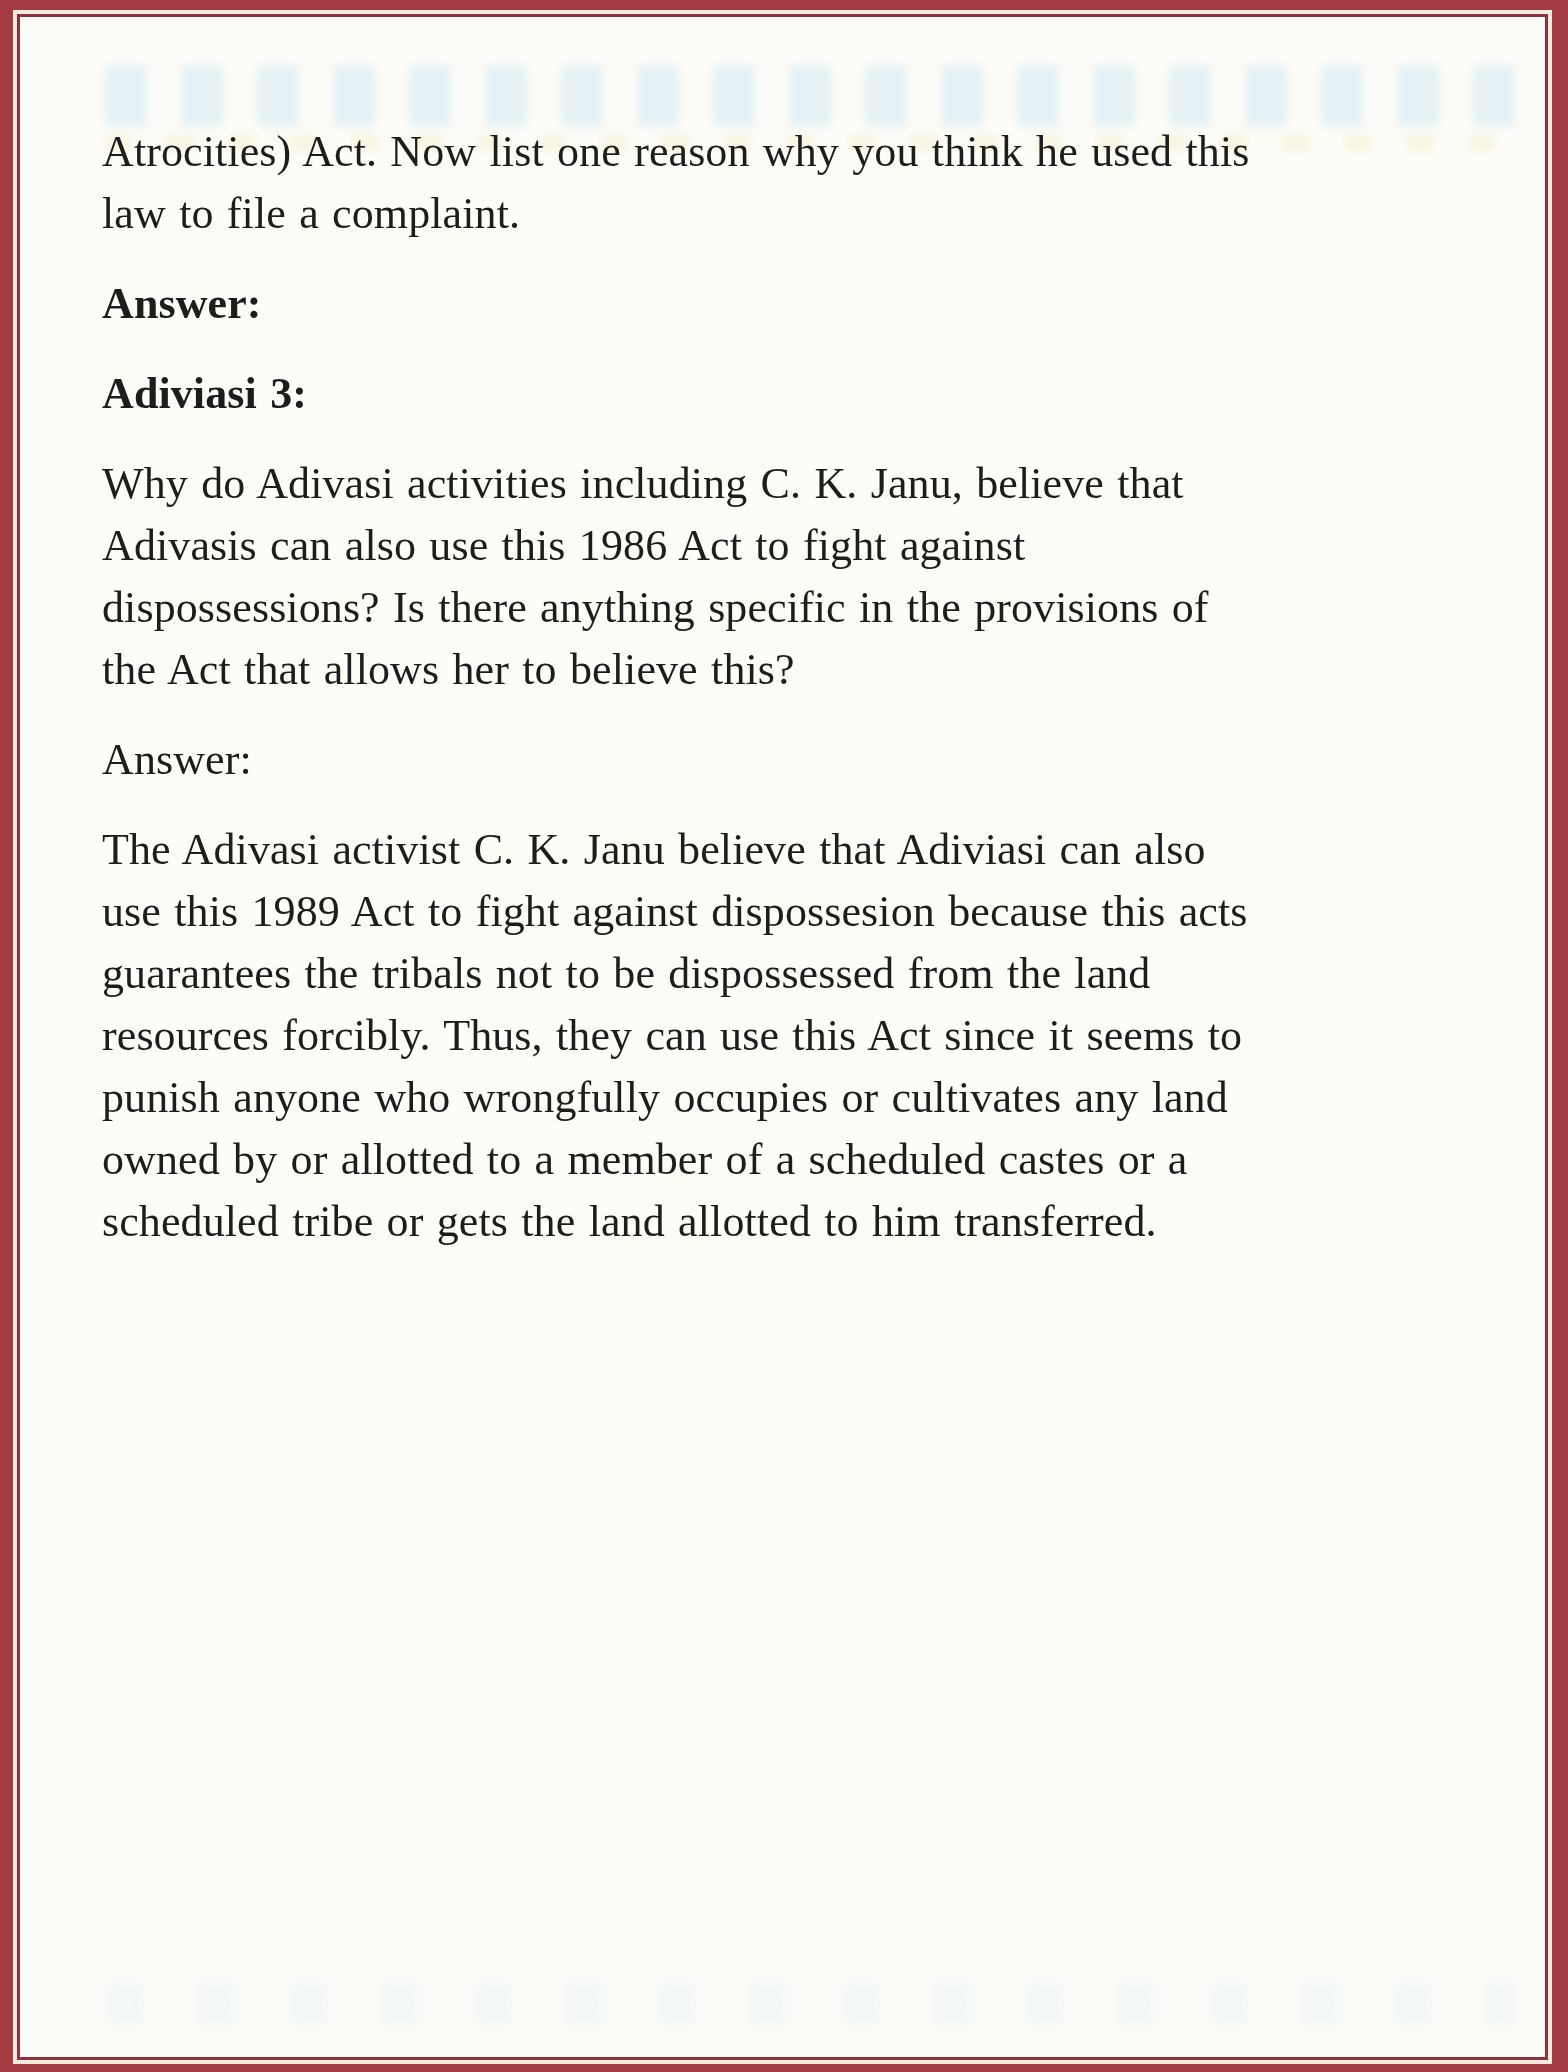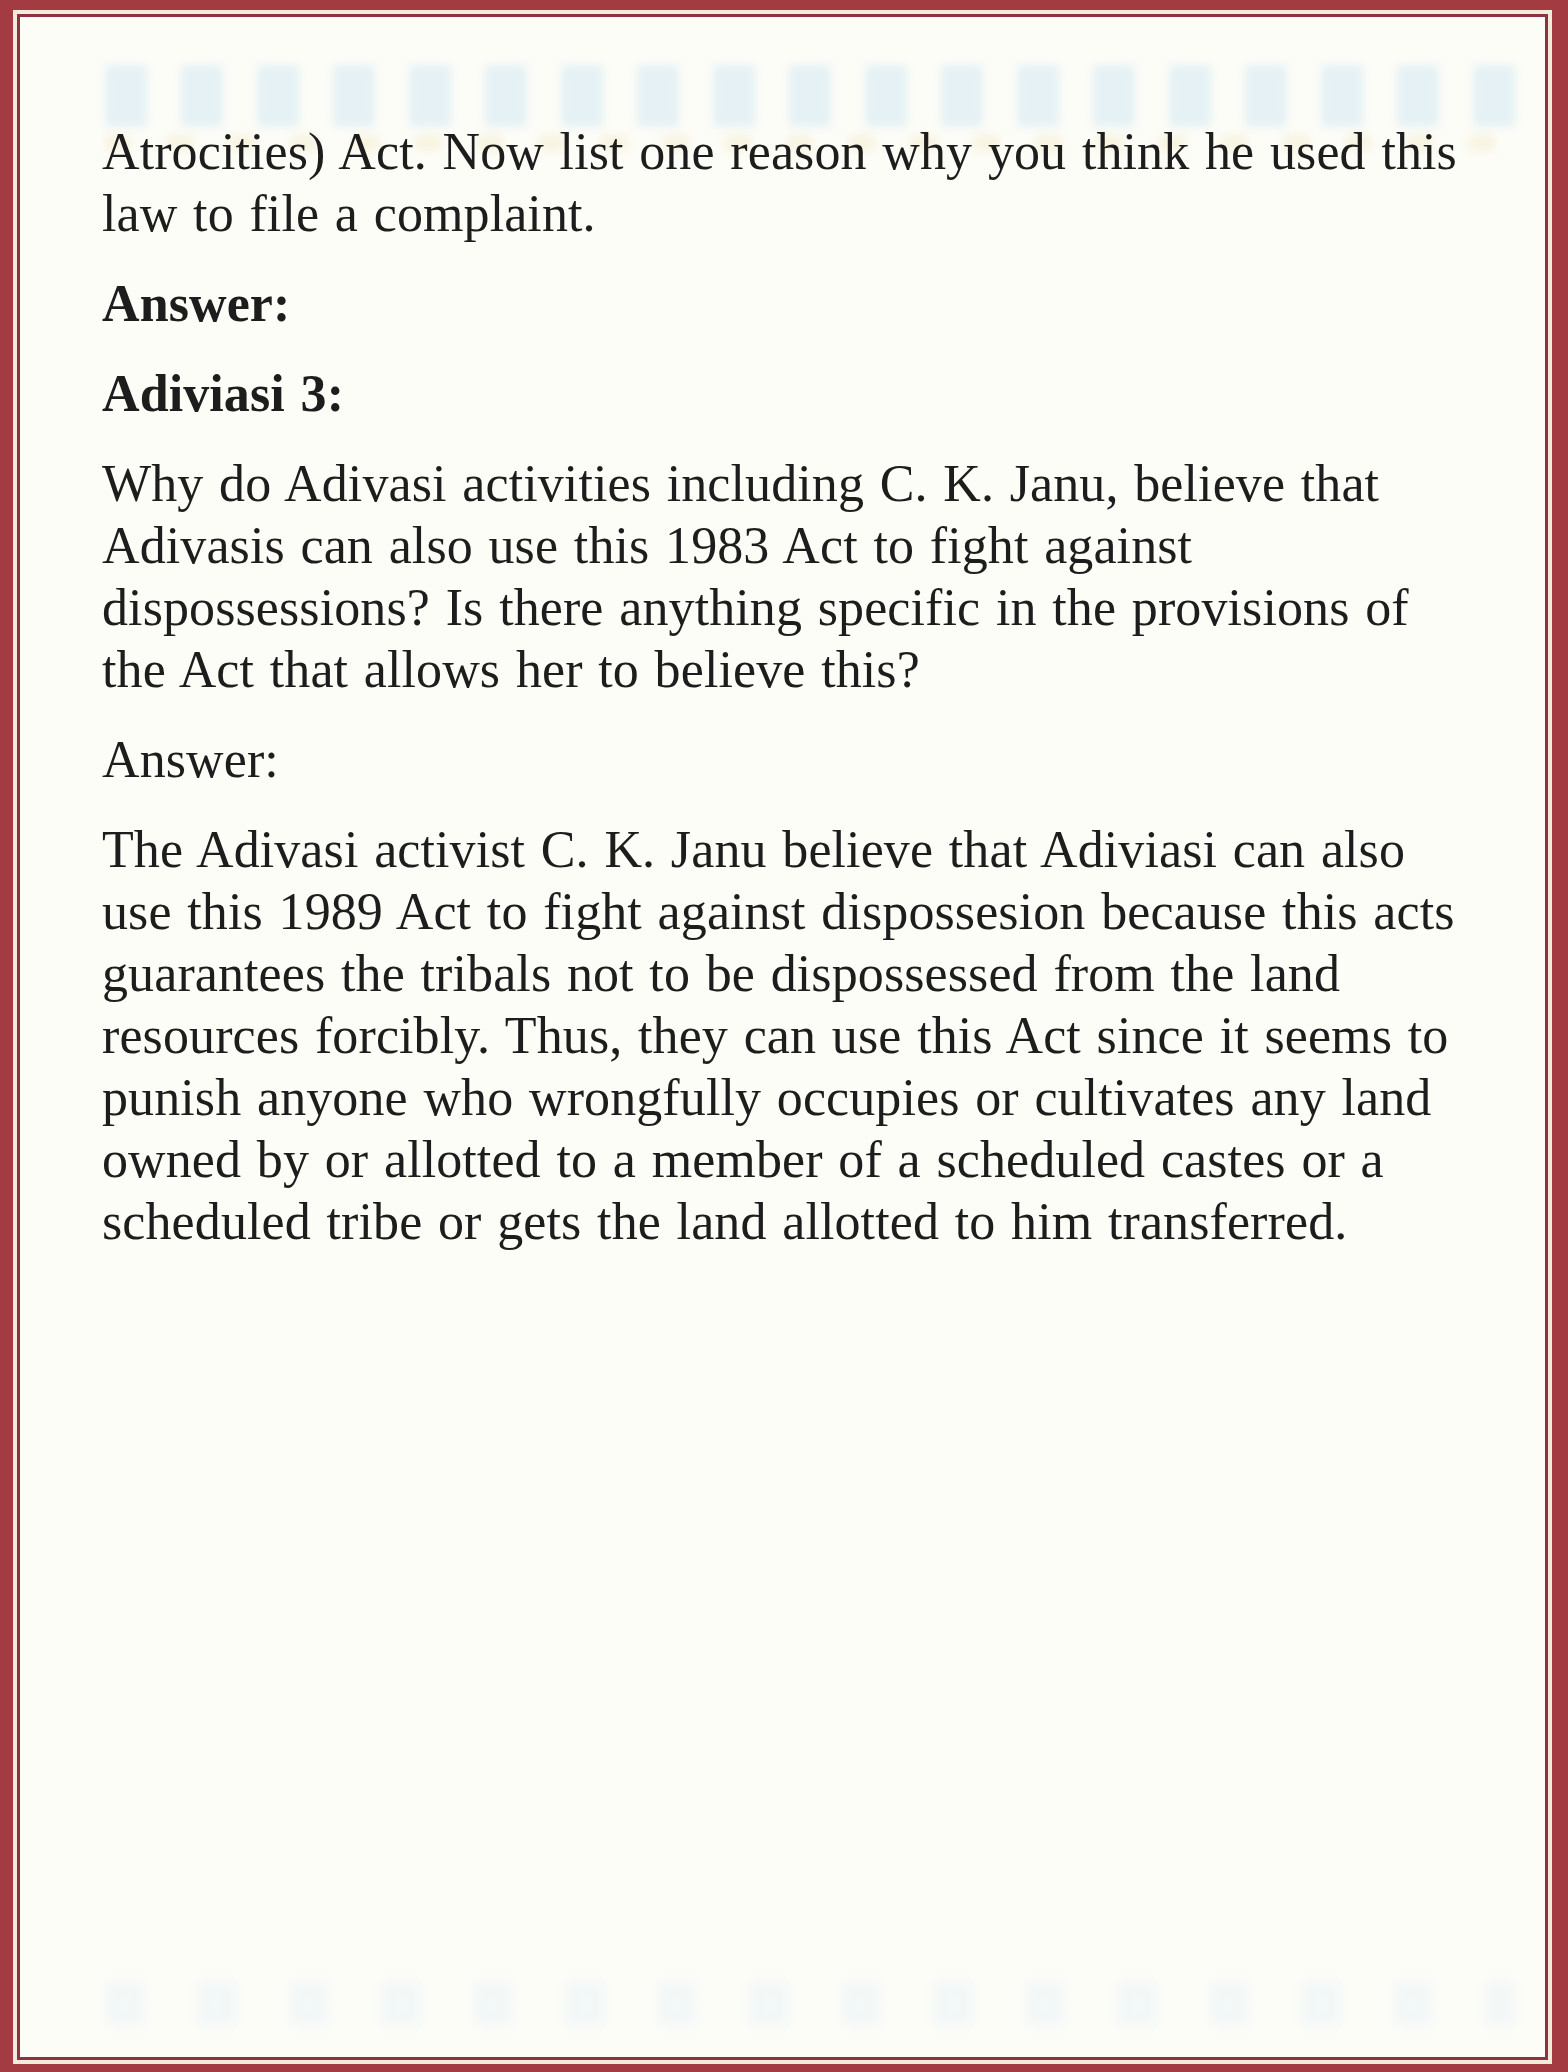--- a/index.html
+++ b/index.html
@@ -70,21 +70,21 @@
   }
   .content {
     position: relative;
     box-sizing: border-box;
     padding: 104px 60px 0 82px;
     width: 100%;
     color: var(--ink, #1D1D1D);
   }
   .blk {
     white-space: pre-line;
-    font-size: 52px;
+    font-size: 44px;
     line-height: 62px;
     letter-spacing: 0.1px;
     word-spacing: 0.05em;
     margin: 0 0 28px 0;
     max-width: 1390px;
   }
   .bold {
     font-weight: 700;
   }
   .gap-before {
@@ -106,21 +106,21 @@
 
         <p class="blk">Atrocities) Act. Now list one reason why you think he used this
 law to file a complaint.</p>
 
         <p class="blk bold">Answer:</p>
 
 
         <p class="blk bold">Adiviasi 3:</p>
 
         <p class="blk">Why do Adivasi activities including C. K. Janu, believe that
-Adivasis can also use this 1983 Act to fight against
+Adivasis can also use this 1986 Act to fight against
 dispossessions? Is there anything specific in the provisions of
 the Act that allows her to believe this?</p>
 
         <p class="blk">Answer:</p>
 
         <p class="blk">The Adivasi activist C. K. Janu believe that Adiviasi can also
 use this 1989 Act to fight against dispossesion because this acts
 guarantees the tribals not to be dispossessed from the land
 resources forcibly. Thus, they can use this Act since it seems to
 punish anyone who wrongfully occupies or cultivates any land

